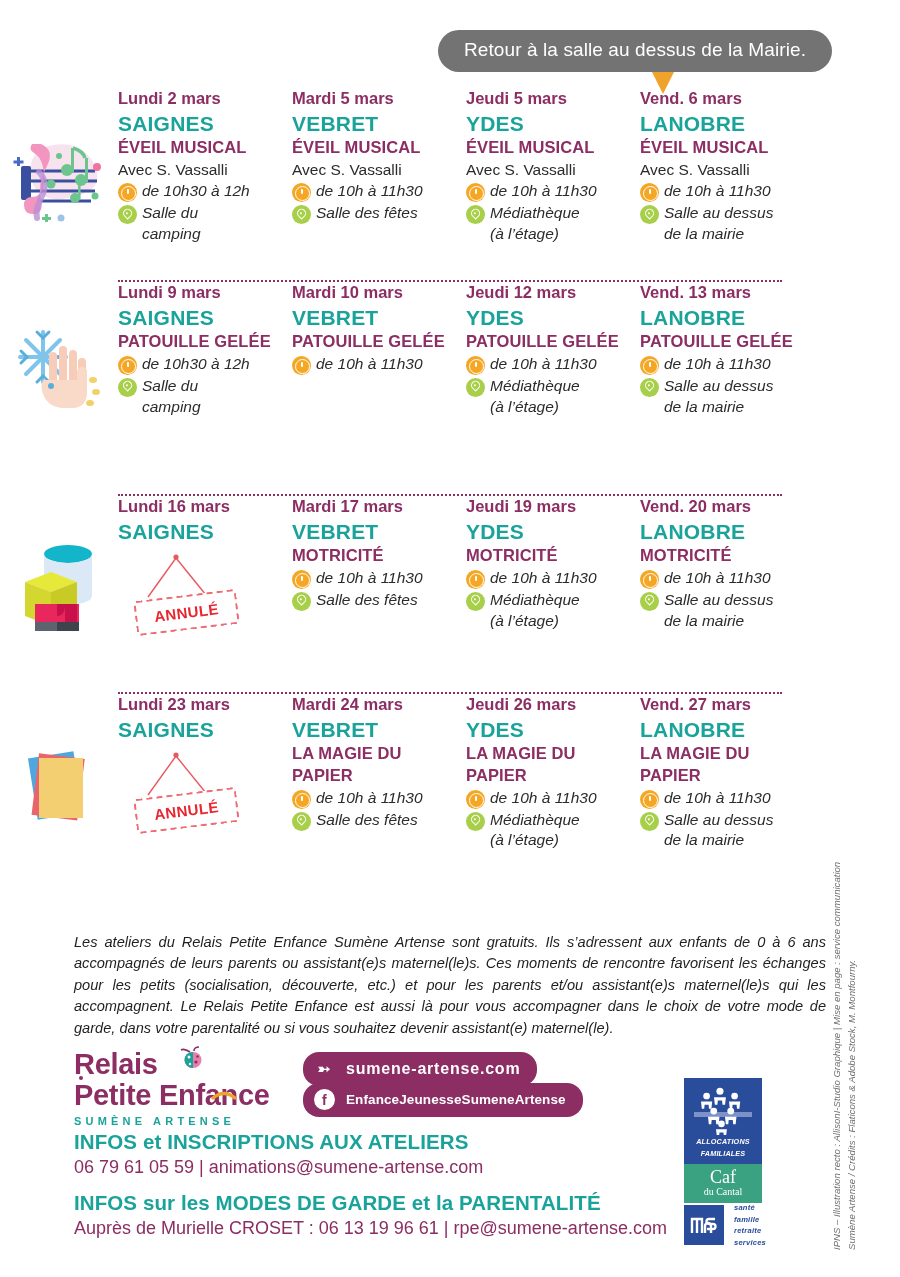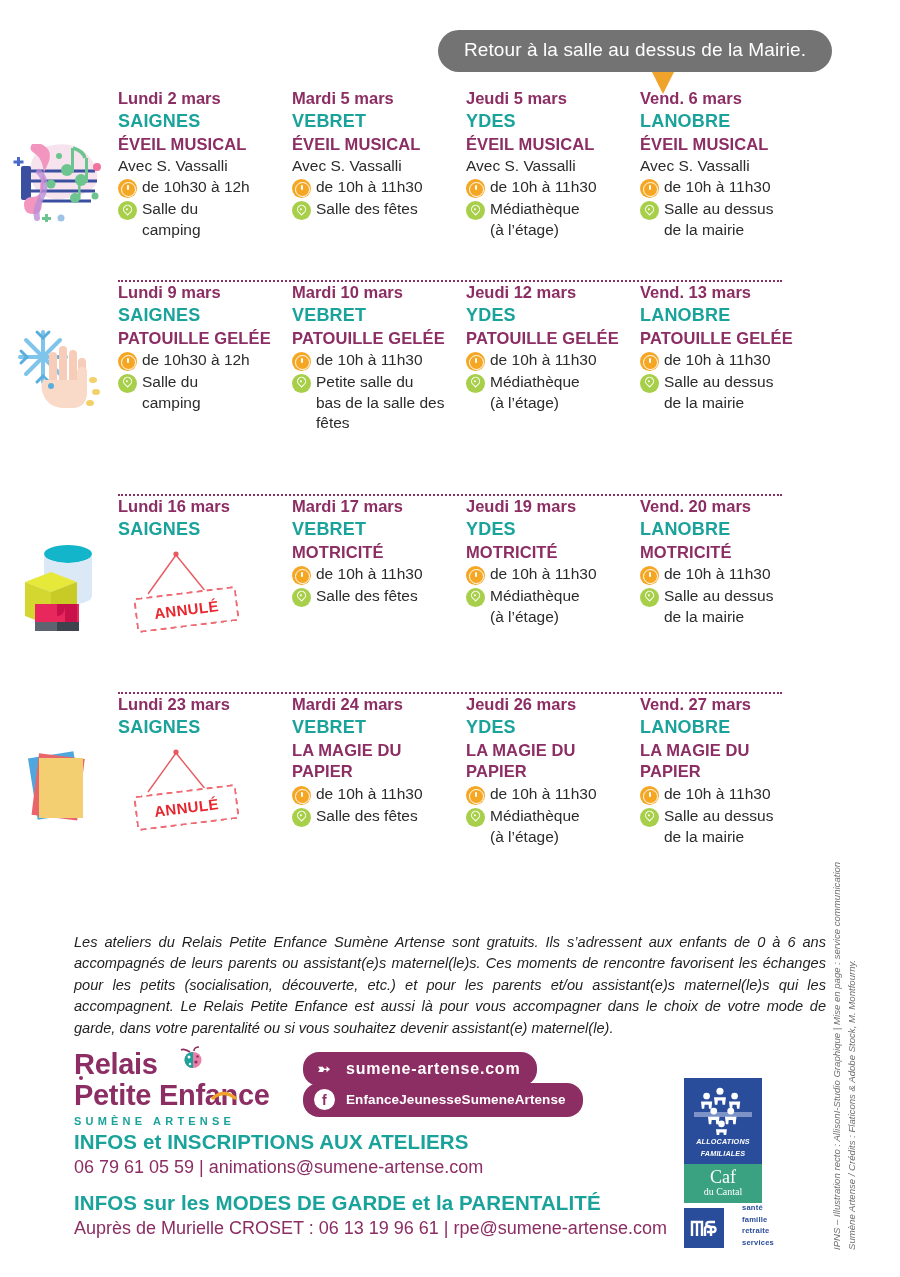--- a/index.html
+++ b/index.html
@@ -33,25 +33,25 @@
   .srow { position: relative; display: flex; }
   .illus-cell {
     width: 118px; flex: 0 0 118px;
     display: flex; align-items: flex-start; justify-content: center;
     padding-top: 38px;
   }
   .cards { flex: 1; display: flex; }
   .card { width: 174px; flex: 0 0 174px; padding-right: 12px; }
 
   .c-date { color: #8c2d63; font-weight: bold; font-size: 16.5px; line-height: 1.32; }
-  .c-town { color: #1aa39a; font-weight: bold; font-size: 18px; line-height: 1.32; letter-spacing: .2px; }
+  .c-town { color: #1aa39a; font-weight: bold; font-size: 21px; line-height: 1.32; letter-spacing: .2px; }
   .c-title { color: #8c2d63; font-weight: bold; font-size: 16.5px; line-height: 1.32; letter-spacing: .1px; }
   .c-with { color: #2b2b2b; font-size: 15.5px; line-height: 1.36; }
   .c-line { display: flex; align-items: flex-start; gap: 5px; font-size: 15.5px; color: #2b2b2b; line-height: 1.32; margin-top: 1px; }
-  .c-line .txt { flex: 1; }
+  .c-line .txt { flex: 1; font-style: italic; }
   .c-line .txt .ind { display: block; }
 
   .ic { width: 19px; height: 19px; flex: 0 0 19px; border-radius: 50%; position: relative; margin-top: 2px; }
   .ic-clock { background: #f5a623; }
   .ic-clock::before {
     content: ""; position: absolute; left: 3px; top: 3px; width: 13px; height: 13px;
     border: 1.6px solid #fff; border-radius: 50%;
   }
   .ic-clock::after {
     content: ""; position: absolute; left: 9px; top: 6px; width: 1.6px; height: 5px;
@@ -127,21 +127,21 @@
 
   
   .caf { position: absolute; left: 684px; top: 1078px; width: 78px; }
   .caf-top { background: #2a4d9b; padding: 7px 5px 5px 5px; }
   .caf-people { display: block; margin: 0 auto; }
   .caf-txt { color: #fff; font-size: 7.2px; font-style: italic; font-weight: bold; text-align: center; line-height: 1.22; margin-top: 3px; letter-spacing: .2px; }
   .caf-bot { background: #3aa181; padding: 4px 4px 6px 4px; text-align: center; }
   .caf-bot .c1 { color: #fff; font-family: "Liberation Serif", serif; font-size: 18px; line-height: 1.05; }
   .caf-bot .c2 { color: #fff; font-family: "Liberation Serif", serif; font-size: 10px; }
 
-  .msa { position: absolute; left: 684px; top: 1202px; display: flex; align-items: flex-end; gap: 18px; }
+  .msa { position: absolute; left: 684px; top: 1202px; display: flex; align-items: center; gap: 10px; font-style: italic; }
   .msa-mark { width: 40px; height: 40px; background: #2a4d9b; display: flex; align-items: center; justify-content: center; }
   .msa-words { font-size: 7.6px; font-weight: bold; color: #2a4d9b; line-height: 1.52; letter-spacing: .2px; }
 
   
   .credits {
     position: absolute; left: 830px; top: 838px;
     width: 410px;
     transform: rotate(-90deg); transform-origin: 0 0;
     transform: rotate(-90deg) translate(-412px, 0);
     font-size: 9.6px; font-style: italic; color: #6e6e6e; line-height: 1.55;
@@ -315,26 +315,20 @@
             </div>
           </div>
           <div class="card">
             <div class="c-date">Mardi 10 mars</div>
             <div class="c-town">VEBRET</div>
             <div class="c-title">PATOUILLE GELÉE</div>
             <div class="c-line">
           <span class="ic ic-clock"></span>
           <span class="txt">de 10h à 11h30</span>
             </div>
-            <div class="c-line">
-          <span class="ic ic-pin">
-                <span class="pin"></span>
-              </span>
-          <span class="txt">Petite salle du<span class="ind">bas de la salle des fêtes</span></span>
-            </div>
           </div>
           <div class="card">
             <div class="c-date">Jeudi 12 mars</div>
             <div class="c-town">YDES</div>
             <div class="c-title">PATOUILLE GELÉE</div>
             <div class="c-line">
           <span class="ic ic-clock"></span>
           <span class="txt">de 10h à 11h30</span>
             </div>
             <div class="c-line">

